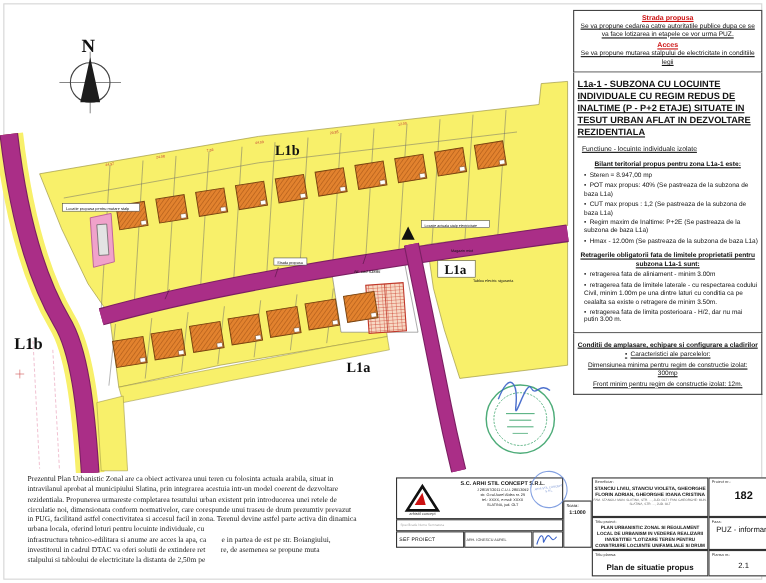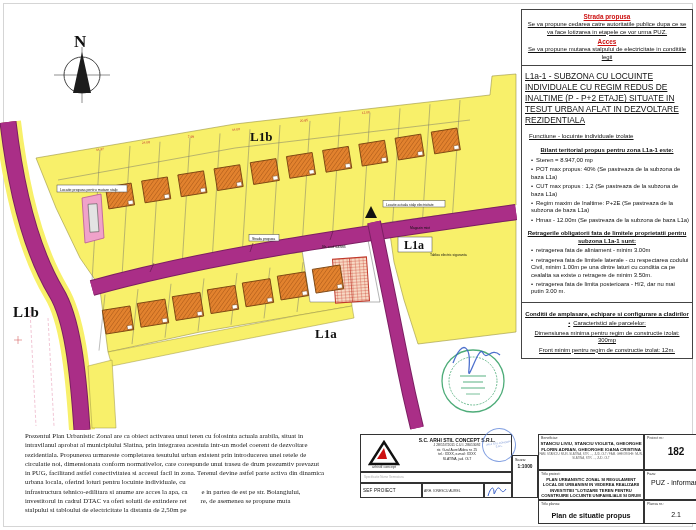--- a/index.html
+++ b/index.html
@@ -5,21 +5,21 @@
   html,body{margin:0;padding:0;background:#ffffff;width:696px;height:530px;overflow:hidden;}
   *{box-sizing:border-box;}
   .sheet{position:absolute;left:0;top:0;width:696px;height:530px;background:#fff;font-family:"Liberation Sans",sans-serif;color:#111;}
   .frame{position:absolute;inset:3px;border:1px solid #d5d5d5;pointer-events:none;}
   
   .panel{position:absolute;left:521px;top:9px;width:172px;}
   .nbox{border:1px solid #444;background:#fff;padding:2px 3px;margin-bottom:0;}
   .nbox + .nbox{border-top:none;}
   .red-title{color:#cc1111;font-weight:bold;font-size:6.4px;text-align:center;text-decoration:underline;margin:1px 0;}
   .note-body{font-size:6px;line-height:7.6px;text-align:center;text-decoration:underline;margin:1px 0 2px 0;}
-  .zone-title{font-size:8.4px;line-height:11px;font-weight:normal;text-decoration:underline;text-align:left;margin:3px 0 6px 0;}
+  .zone-title{font-size:8.4px;line-height:11px;font-weight:bold;text-decoration:underline;text-align:left;margin:3px 0 6px 0;}
   .func-line{font-size:6.2px;text-decoration:underline;margin:4px 0 8px 4px;}
   .sec-title{font-size:6px;font-weight:bold;text-decoration:underline;text-align:center;margin:6px 0 2px 0;line-height:7.6px;}
   .blist{margin:0 0 4px 0;}
   .b-item{font-size:5.9px;line-height:7.4px;margin:1px 0 2px 6px;text-indent:0;}
   .b-item .dot{margin-right:3px;}
   .u-item{font-size:5.9px;line-height:7.4px;text-align:center;text-decoration:underline;margin:2px 0;}
   
   .para{position:absolute;left:25px;top:431px;width:324px;font-family:"Liberation Serif",serif;font-size:6.8px;line-height:9.3px;color:#222;}
   .pline{white-space:nowrap;overflow:hidden;}
   .frag{margin-left:14px;}

